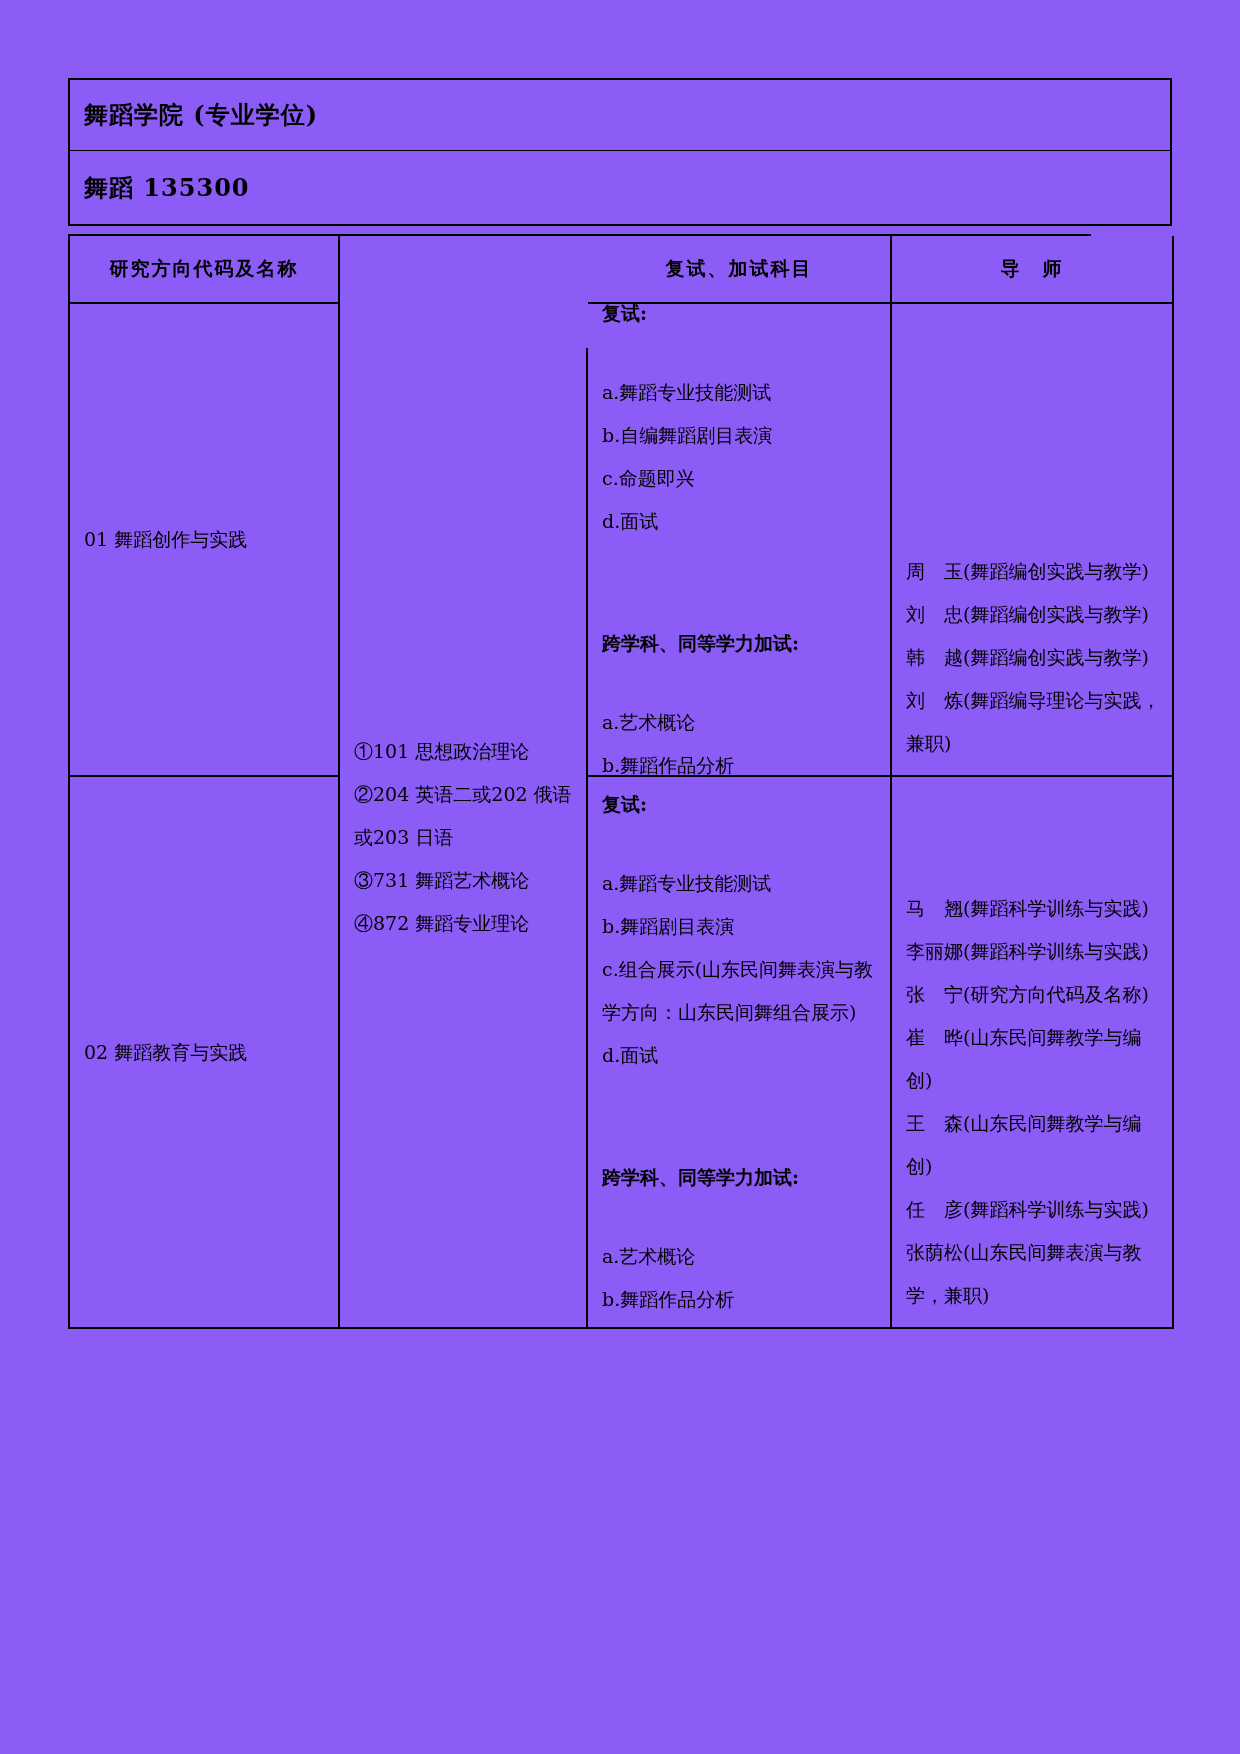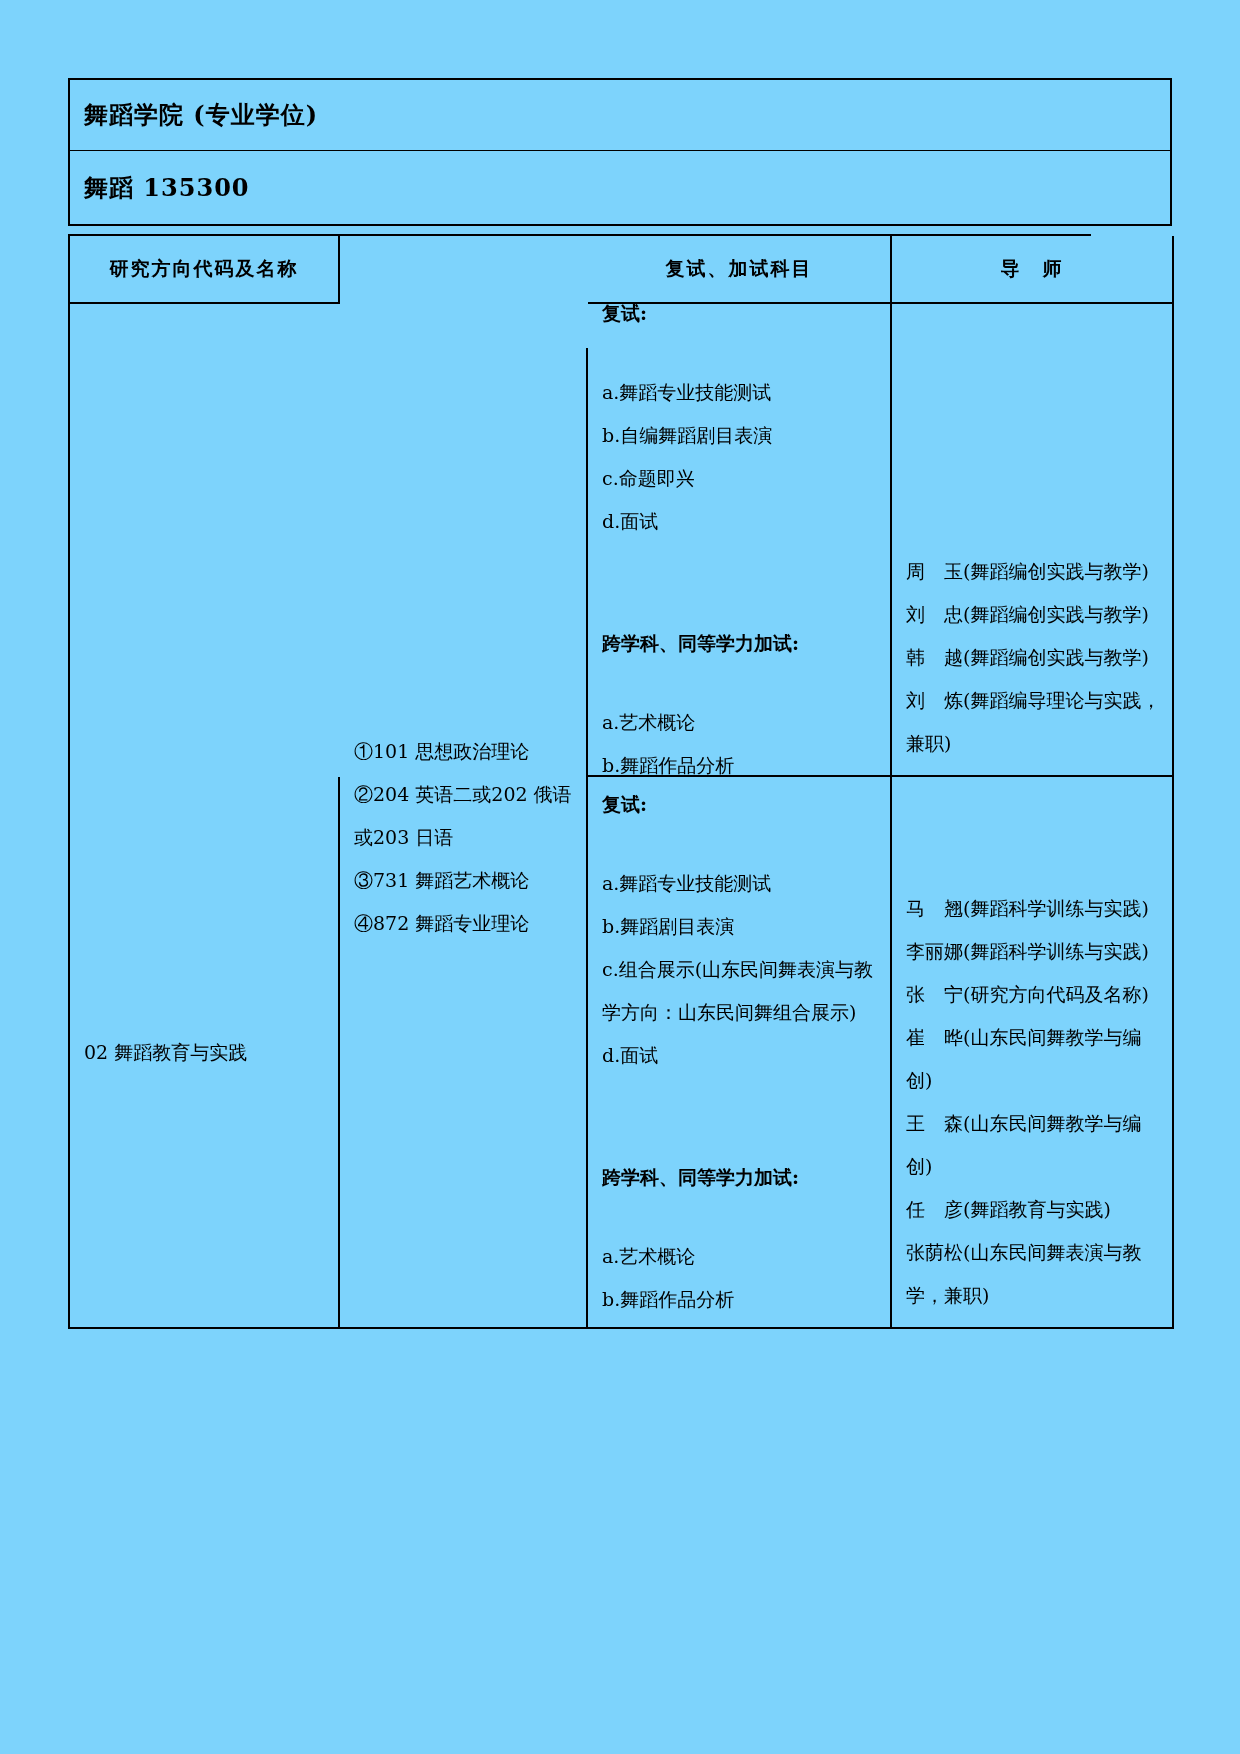--- a/index.html
+++ b/index.html
@@ -4,21 +4,21 @@
 <style>
   * { box-sizing: border-box; }
   html, body { margin: 0; padding: 0; }
   body {
     width: 1240px; height: 1754px;
     background: #ffffff;
     color: #000000;
     font-family: "DejaVu Serif", "Liberation Serif", serif;
     font-size: 19px;
   }
-  .sheet { position: relative; width: 1240px; height: 1754px; background: #7dd3fc; overflow: hidden; }
+  .sheet { position: relative; width: 1240px; height: 1754px; background: #8b5cf6; overflow: hidden; }
   .doc { position: absolute; left: 68px; top: 78px; width: 1104px; }
 
   
   .title-box { border: 2px solid #000; }
   .title-row {
     height: 70px;
     display: flex; align-items: center;
     padding-left: 14px;
     font-weight: bold;
     font-size: 24px;
@@ -86,20 +86,23 @@
     </div>
 
     <div class="gap"></div>
 
     <div class="grid">
 
       <div class="cell th h1">研究方向代码及名称</div>
       <div class="cell th h3">复试、加试科目</div>
       <div class="cell th h4">导　师</div>
 
+      <div class="cell vcenter-left c-direction r1c1">
+        <div class="line">01 舞蹈创作与实践</div>
+      </div>
 
       <div class="cell vcenter-left c-initial c2span">
         <div>
             <div class="line">①101 思想政治理论</div>
             <div class="line">②204 英语二或202 俄语或203 日语</div>
             <div class="line">③731 舞蹈艺术概论</div>
             <div class="line">④872 舞蹈专业理论</div>
           </div>
       </div>
 
@@ -146,20 +149,20 @@
           </div>
       </div>
 
       <div class="cell vcenter-left c-advisors r2c4">
         <div>
             <div class="line">马　翘(舞蹈科学训练与实践)</div>
             <div class="line">李丽娜(舞蹈科学训练与实践)</div>
             <div class="line">张　宁(研究方向代码及名称)</div>
             <div class="line">崔　晔(山东民间舞教学与编创)</div>
             <div class="line">王　森(山东民间舞教学与编创)</div>
-            <div class="line">任　彦(舞蹈教育与实践)</div>
+            <div class="line">任　彦(舞蹈科学训练与实践)</div>
             <div class="line">张荫松(山东民间舞表演与教学，兼职)</div>
           </div>
       </div>
 
     </div>
   </div>
 </div>
 
 </body></html>

